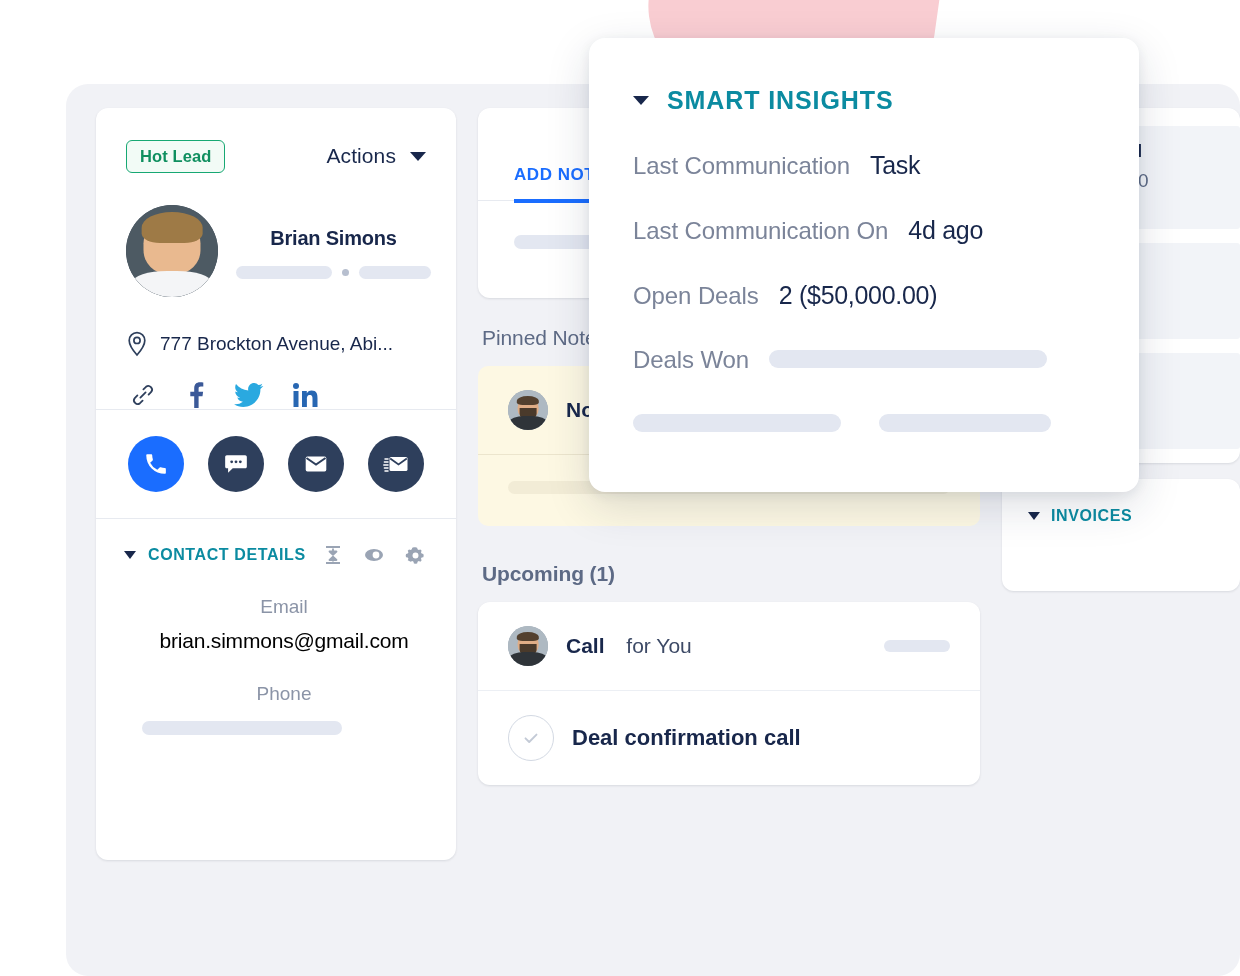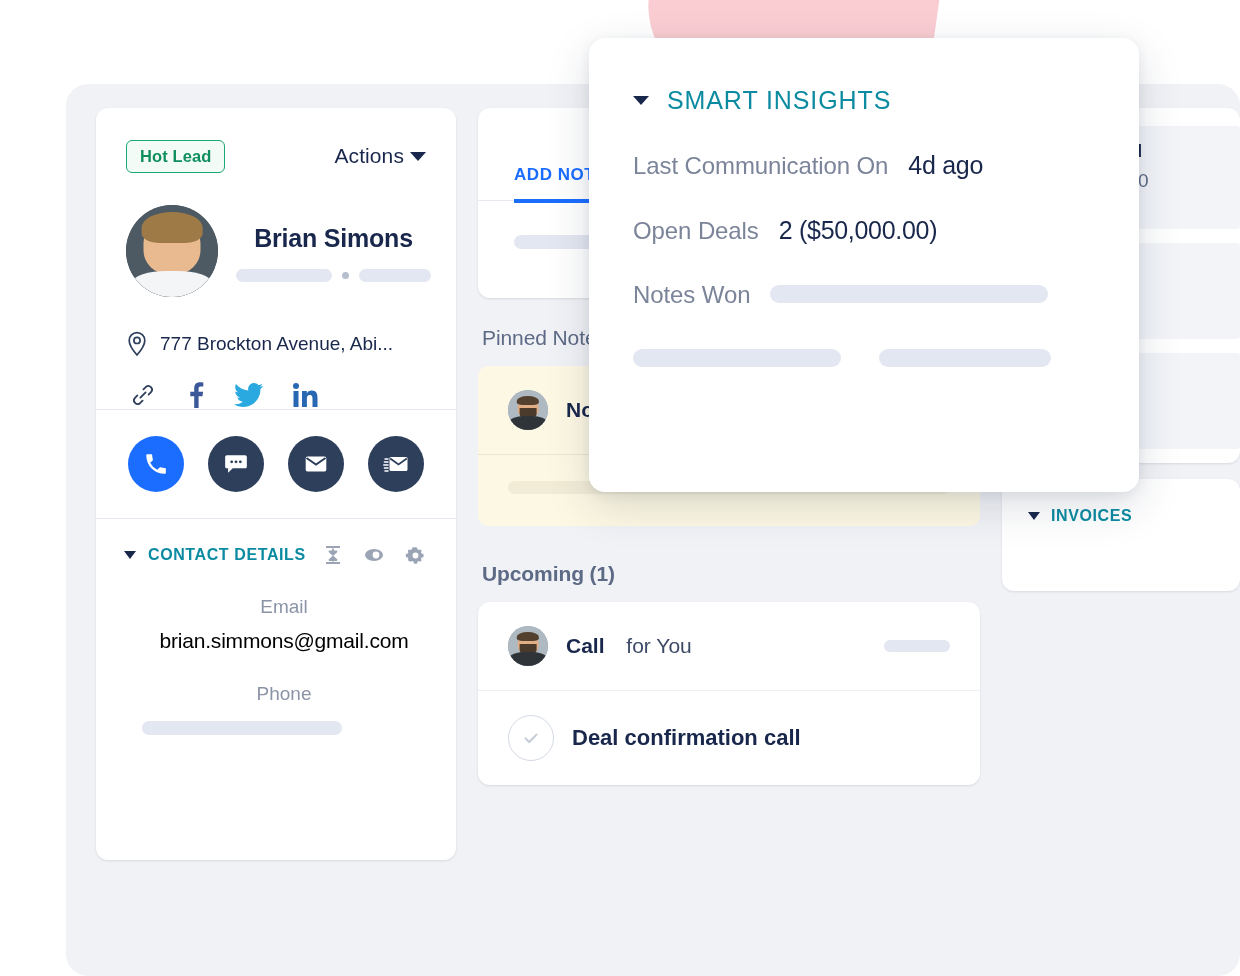--- a/index.html
+++ b/index.html
@@ -89,21 +89,21 @@
     border-radius: 6px;
     font-size: 16.5px;
     font-weight: bold;
     padding: 7px 13px;
     letter-spacing: .1px;
     line-height: 1;
   }
   .actions {
     display: flex;
     align-items: center;
-    gap: 6px;
+    gap: 14px;
     color: #18274b;
     font-size: 21px;
     letter-spacing: .1px;
   }
   .caret-dn {
     width: 0; height: 0;
     border-left: 8px solid transparent;
     border-right: 8px solid transparent;
     border-top: 9px solid #18274b;
   }
@@ -123,21 +123,21 @@
   .avatar-lg {
     width: 92px; height: 92px;
     border-radius: 50%;
     flex: 0 0 92px;
     overflow: hidden;
     position: relative;
     background: #3b4a5a;
   }
   .person-meta { flex: 1; padding-top: 4px; }
   .person-name {
-    font-size: 25px;
+    font-size: 20px;
     font-weight: bold;
     color: #18274b;
     letter-spacing: -.2px;
     white-space: nowrap;
   }
   .skel-row { display:flex; align-items:center; gap:10px; margin-top: 16px; }
   .skel { background: #e3e7f1; border-radius: 8px; height: 13px; }
   .dot-sep { width:7px;height:7px;border-radius:50%;background:#b7bfcf;flex:0 0 7px;}
 
   .addr-row {
@@ -275,21 +275,21 @@
     background: #ffffff;
     border-radius: 16px;
     box-shadow: 0 14px 44px rgba(26,38,64,.15), 0 3px 12px rgba(26,38,64,.08);
     z-index: 40;
   }
   .ins-header {
     display:flex; align-items:center; gap: 18px;
     padding: 48px 0 0 44px;
   }
   .ins-title {
-    color:#0b8ba1; font-weight:normal; font-size:25px; letter-spacing:.9px;
+    color:#0b8ba1; font-weight:bold; font-size:25px; letter-spacing:.9px;
   }
   .ins-row {
     display:flex; align-items:baseline; gap: 20px;
     padding: 0 44px; margin-top: 36px;
   }
   .ins-row:first-of-type { margin-top: 44px; }
   .ins-key { color:#7b8499; font-size: 24px; letter-spacing:-.1px; }
   .ins-val { color:#18274b; font-size: 25px; letter-spacing:-.3px; }
   .ins-skel { background:#e3e7f1; border-radius: 9px; height: 18px; }
   .ins-bottom { display:flex; gap: 38px; padding: 0 44px; margin-top: 40px; }
@@ -562,33 +562,37 @@
   </div>
 
 </div>
 
 <div class="insights">
   <div class="ins-header">
     <span class="caret-dn"></span>
     <span class="ins-title">SMART INSIGHTS</span>
   </div>
 
+  <div class="ins-row">
+    <span class="ins-key">Last Communication</span>
+    <span class="ins-val">Task</span>
+  </div>
 
   <div class="ins-row">
     <span class="ins-key">Last Communication On</span>
     <span class="ins-val">4d ago</span>
   </div>
 
   <div class="ins-row">
     <span class="ins-key">Open Deals</span>
     <span class="ins-val">2 ($50,000.00)</span>
   </div>
 
   <div class="ins-row">
-    <span class="ins-key">Notes Won</span>
+    <span class="ins-key">Deals Won</span>
     <span class="ins-skel" style="width:278px"></span>
   </div>
 
   <div class="ins-bottom">
     <span class="ins-skel" style="width:208px"></span>
     <span class="ins-skel" style="width:172px"></span>
   </div>
 </div>
 
 </body></html>

